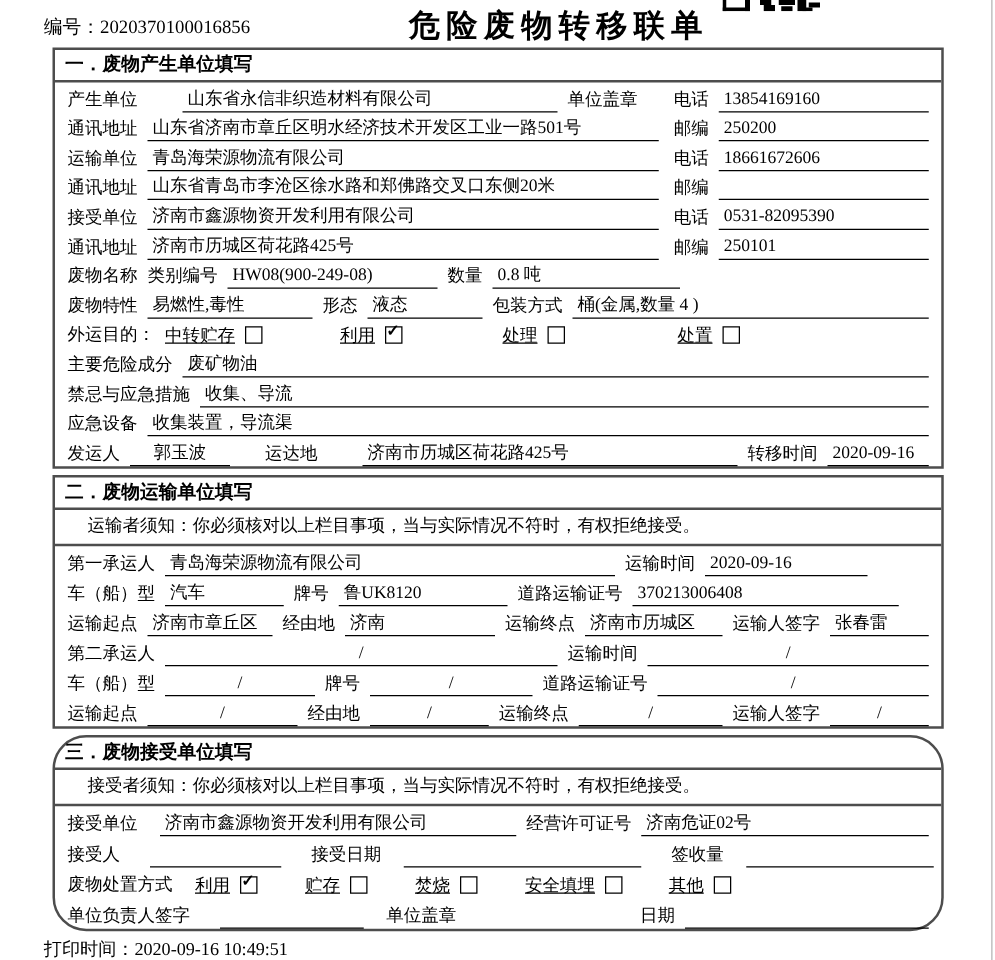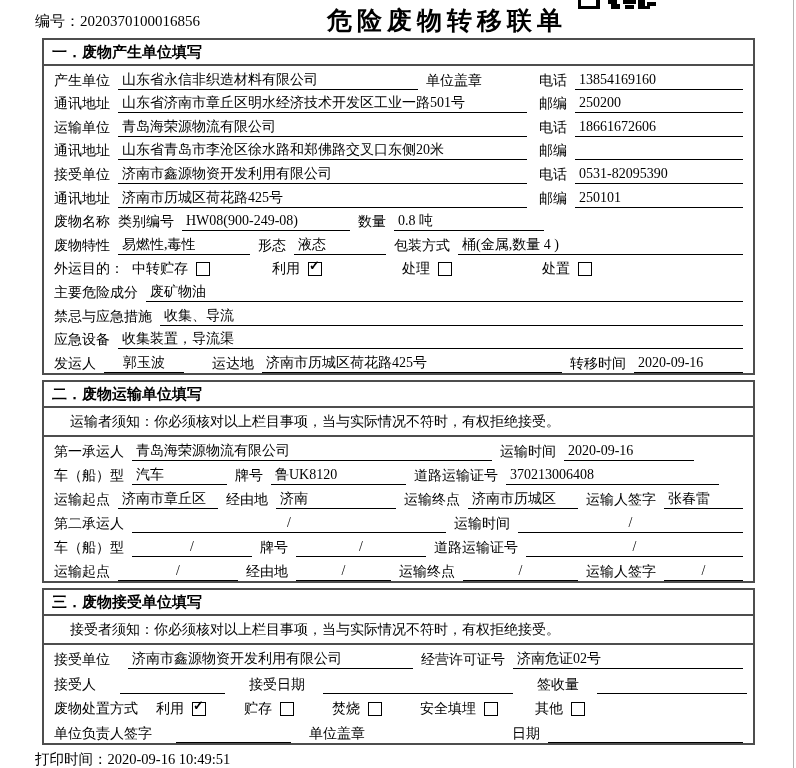--- a/index.html
+++ b/index.html
@@ -14,41 +14,41 @@
   .header{position:relative;height:30px;padding-top:0;}
   .serial{position:absolute;left:35px;top:12px;font-size:15px;white-space:nowrap;}
   .doc-title{
     position:absolute;left:327px;top:4px;
     font-family:"Liberation Sans","DejaVu Sans",sans-serif;
     font-weight:700;font-size:25px;letter-spacing:5px;white-space:nowrap;
   }
   .box{margin-left:42px;width:713px;border:2px solid #4d4d4d;box-sizing:border-box;background:#fff;}
   .box1{margin-top:8px;}
   .box2{margin-top:5px;}
-  .box3{margin-top:5px;}
+  .box3{margin-top:5px;border-radius:27px;}
   .sec-head{
     font-weight:700;font-size:15px;height:24px;line-height:24px;
     padding:0 8px;border-bottom:2px solid #4d4d4d;white-space:nowrap;
   }
   .notice{height:25px;line-height:23px;padding:2px 26px 0;border-bottom:2px solid #4d4d4d;white-space:nowrap;}
   .row{display:flex;align-items:flex-end;height:23.6px;padding:0 10px;box-sizing:border-box;}
   .box2 .row{height:24px;}
   .box3 .row{height:24.5px;}
   .lbl{white-space:nowrap;margin-right:8px;line-height:19px;text-align:right;}
   .val{
     border-bottom:1px solid #000;padding:0 4px;margin-right:8px;
     white-space:nowrap;overflow:hidden;line-height:19px;min-height:19px;box-sizing:border-box;
   }
   .grow{flex:1 1 auto;}
   .spacer{flex:1 1 auto;}
   .center{text-align:center;}
   .lgroup{flex:1 1 auto;display:flex;align-items:flex-end;margin-right:4px;min-width:0;}
   .rgroup{width:204px;flex:0 0 204px;display:flex;align-items:flex-end;}
   .rgroup .val:last-child{margin-right:0;}
-  .opt{display:flex;align-items:flex-end;white-space:nowrap;}
+  .opt{display:flex;align-items:center;white-space:nowrap;text-decoration:underline;}
   .cb{
     display:inline-block;width:12px;height:12px;border:1px solid #000;
     margin-left:8px;margin-bottom:2px;position:relative;flex:0 0 12px;
   }
   .cb .mark{
     position:absolute;left:0px;top:-4px;font-style:normal;font-weight:700;
     font-size:13px;line-height:13px;
   }
   .w80{flex:0 0 80px;width:80px;}
   .w88{flex:0 0 88px;width:88px;}
@@ -62,21 +62,21 @@
   .w130{flex:0 0 130px;width:130px;}
   .w132{flex:0 0 132px;width:132px;}
   .w135{flex:0 0 135px;width:135px;}
   .w140{flex:0 0 140px;width:140px;}
   .w150{flex:0 0 150px;width:150px;}
   .w168{flex:0 0 168px;width:168px;}
   .w190{flex:0 0 190px;width:190px;}
   .w195{flex:0 0 195px;width:195px;}
   .w225{flex:0 0 225px;width:225px;}
   .w285{flex:0 0 285px;width:285px;}
-  .w300{flex:0 0 300px;width:300px;}
+  .w300{flex:0 0 300px;width:300px;margin-left:28px;}
   .w360{flex:0 0 360px;width:360px;}
   .ml10{margin-left:10px;}
   .ml16{margin-left:16px;}
   .ml20{margin-left:20px;}
   .mr0{margin-right:0;}
   .mr24{margin-right:24px;margin-top:38px;}
   .footer{margin:5px 0 0 35px;font-size:14.5px;white-space:nowrap;}
 </style>
 </head>
 <body>

